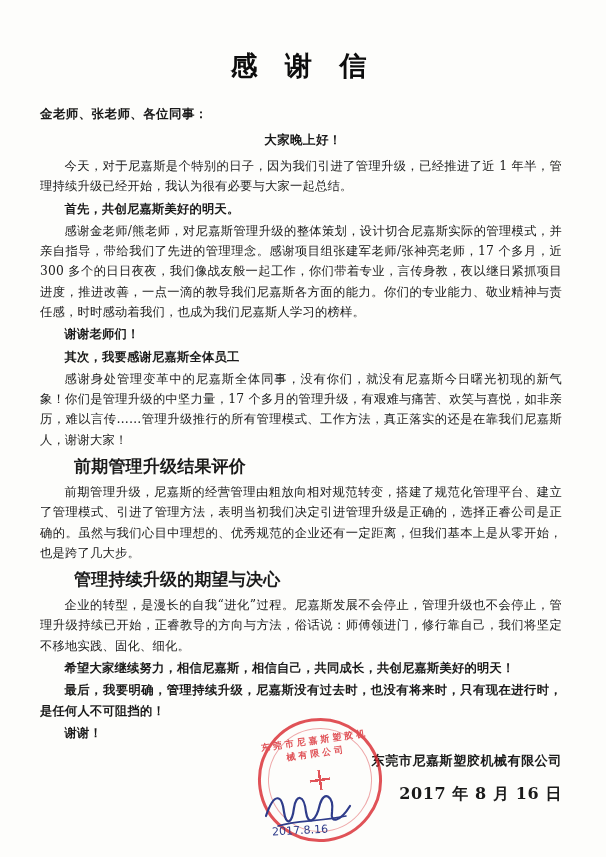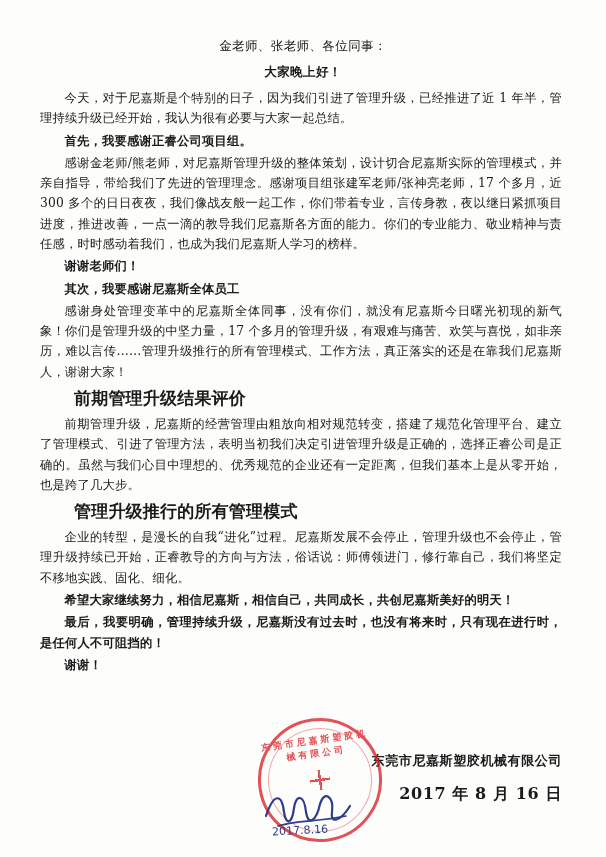--- a/index.html
+++ b/index.html
@@ -26,24 +26,23 @@
     text-align: center;
     font-size: 27px;
     font-weight: bold;
     letter-spacing: 9px;
     margin: 10px 0 22px 0;
     color: #0d0d0d;
     font-family: "DejaVu Serif", "Liberation Serif", serif;
   }
   .salutation {
     font-size: 12.5px;
-    font-weight: normal;
+    font-weight: bold;
     margin: 0 0 9px 0;
     letter-spacing: 0.4px;
-    text-align: center;
   }
   .greeting {
     font-size: 12.5px;
     font-weight: bold;
     margin: 0 0 7px 0;
     letter-spacing: 0.4px;
     text-align: center;
   }
   p.para {
     font-size: 12.3px;
@@ -157,33 +156,34 @@
     color: #2f3c8a;
     font-family: "DejaVu Sans", "Liberation Sans", sans-serif;
     transform: rotate(-3deg);
   }
 </style>
 </head>
 <body>
 
 <div class="page">
 
+  <h1 class="doc-title">感 谢 信</h1>
 
   <div class="salutation">金老师、张老师、各位同事：</div>
   <div class="greeting">大家晚上好！</div>
 
   <p class="para">今天，对于尼嘉斯是个特别的日子，因为我们引进了管理升级，已经推进了近 1 年半，管理持续升级已经开始，我认为很有必要与大家一起总结。</p>
-  <p class="para bold">首先，我要感谢正睿公司项目组。</p>
+  <p class="para bold">首先，共创尼嘉斯美好的明天。</p>
   <p class="para">感谢金老师/熊老师，对尼嘉斯管理升级的整体策划，设计切合尼嘉斯实际的管理模式，并亲自指导，带给我们了先进的管理理念。感谢项目组张建军老师/张神亮老师，17 个多月，近 300 多个的日日夜夜，我们像战友般一起工作，你们带着专业，言传身教，夜以继日紧抓项目进度，推进改善，一点一滴的教导我们尼嘉斯各方面的能力。你们的专业能力、敬业精神与责任感，时时感动着我们，也成为我们尼嘉斯人学习的榜样。</p>
   <p class="para bold">谢谢老师们！</p>
   <p class="para bold">其次，我要感谢尼嘉斯全体员工</p>
   <p class="para">感谢身处管理变革中的尼嘉斯全体同事，没有你们，就没有尼嘉斯今日曙光初现的新气象！你们是管理升级的中坚力量，17 个多月的管理升级，有艰难与痛苦、欢笑与喜悦，如非亲历，难以言传……管理升级推行的所有管理模式、工作方法，真正落实的还是在靠我们尼嘉斯人，谢谢大家！</p>
   <p class="subheading">前期管理升级结果评价</p>
   <p class="para">前期管理升级，尼嘉斯的经营管理由粗放向相对规范转变，搭建了规范化管理平台、建立了管理模式、引进了管理方法，表明当初我们决定引进管理升级是正确的，选择正睿公司是正确的。虽然与我们心目中理想的、优秀规范的企业还有一定距离，但我们基本上是从零开始，也是跨了几大步。</p>
-  <p class="subheading">管理升级推行的所有管理模式</p>
+  <p class="subheading">管理持续升级的期望与决心</p>
   <p class="para">企业的转型，是漫长的自我“进化”过程。尼嘉斯发展不会停止，管理升级也不会停止，管理升级持续已开始，正睿教导的方向与方法，俗话说：师傅领进门，修行靠自己，我们将坚定不移地实践、固化、细化。</p>
   <p class="para bold">希望大家继续努力，相信尼嘉斯，相信自己，共同成长，共创尼嘉斯美好的明天！</p>
   <p class="para bold">最后，我要明确，管理持续升级，尼嘉斯没有过去时，也没有将来时，只有现在进行时，是任何人不可阻挡的！</p>
   <p class="para bold">谢谢！</p>
 
   <div class="signature-block">
     <div class="company-name">东莞市尼嘉斯塑胶机械有限公司</div>
     <div class="sign-date">2017 年 8 月 16 日</div>
   </div>
 

